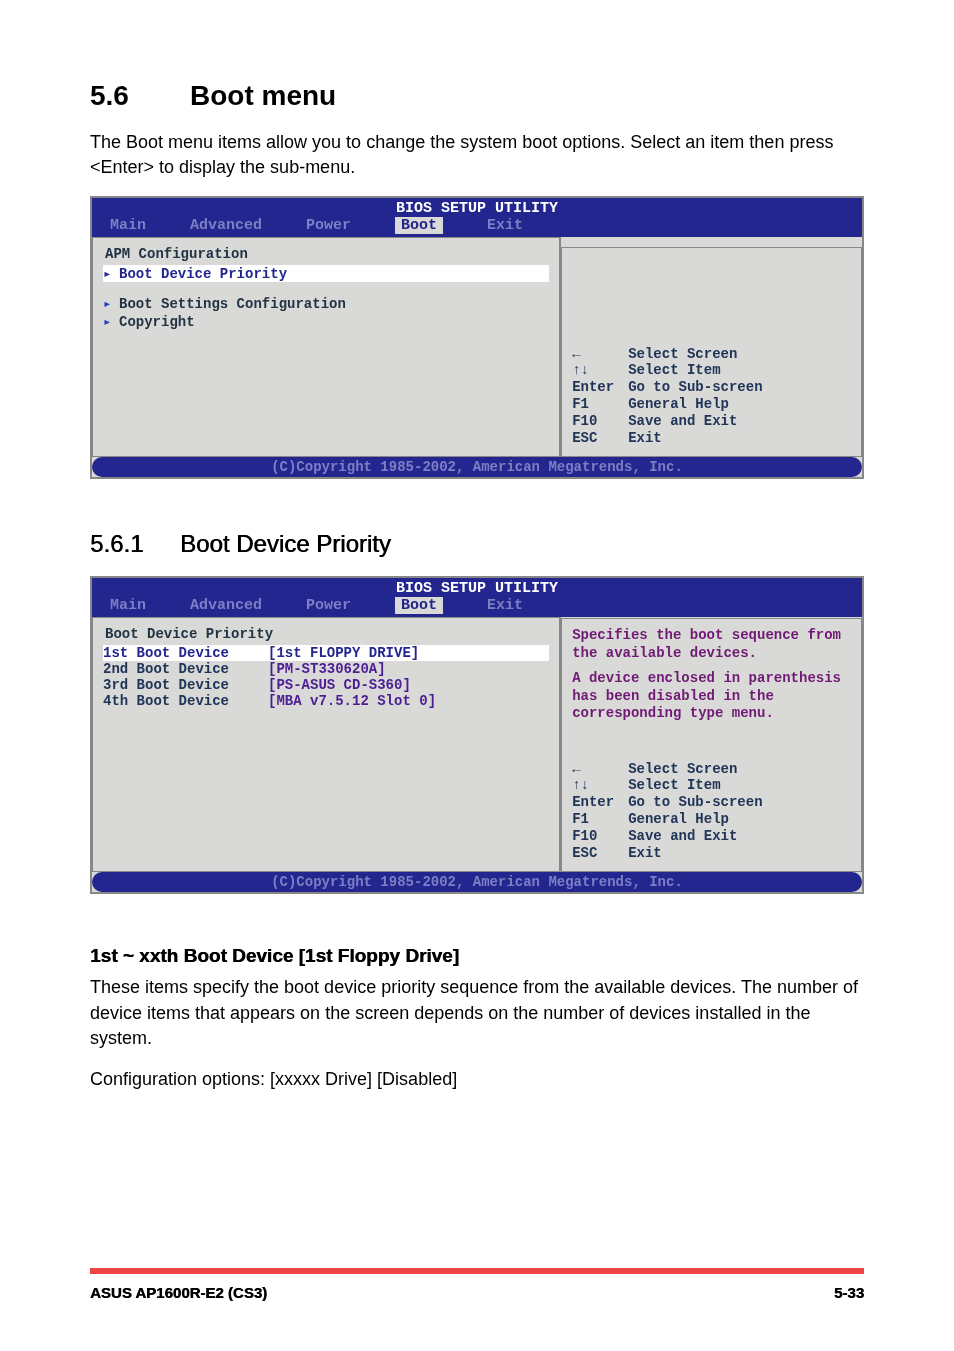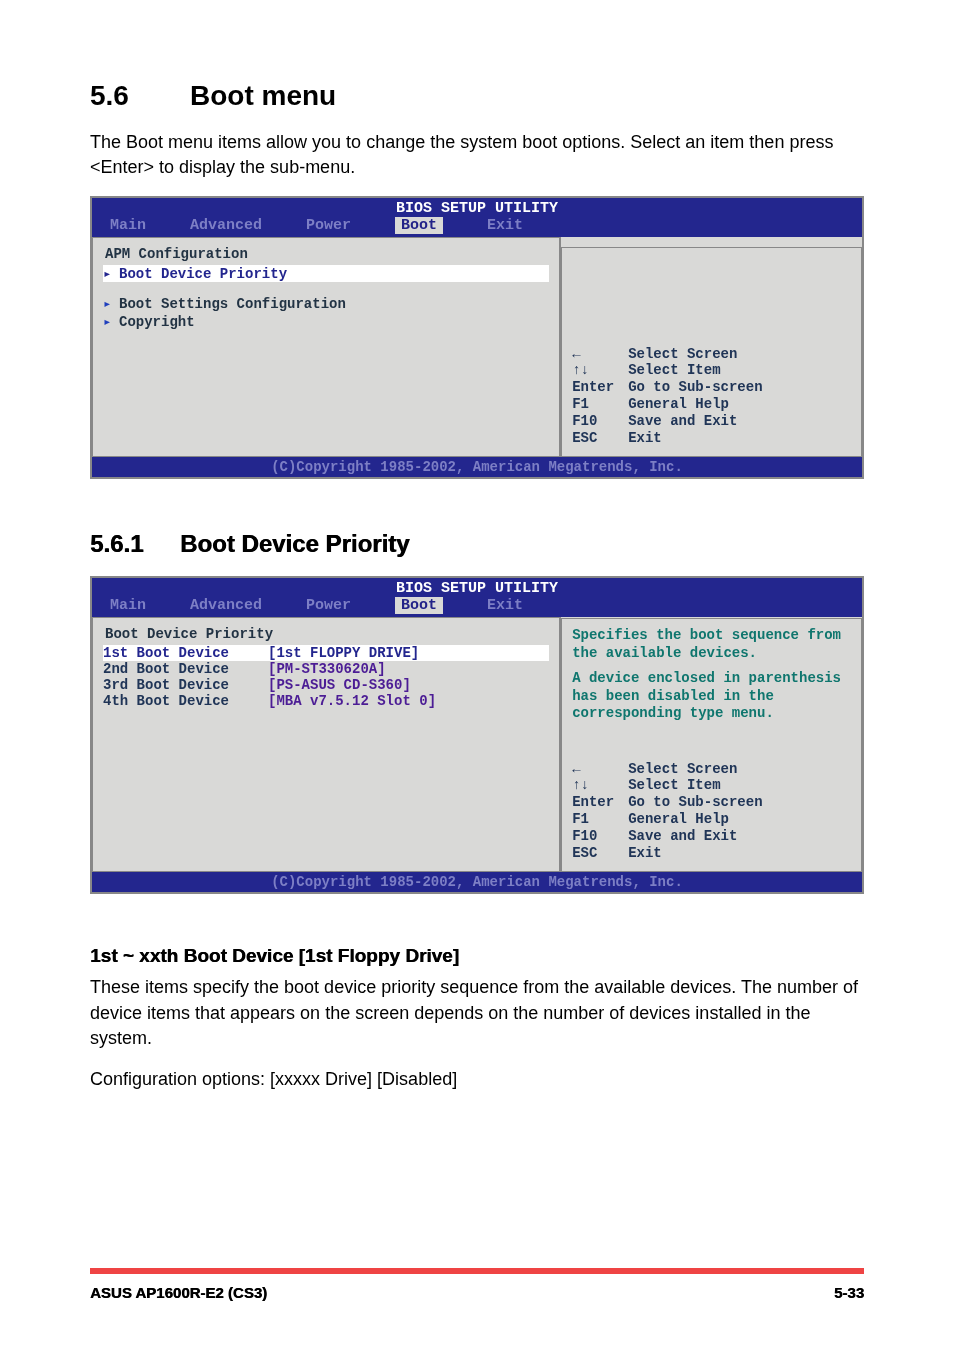--- a/index.html
+++ b/index.html
@@ -78,38 +78,39 @@
     .menu-label { color: #234; }
     .menu-row.sel .menu-label { color: #23268e; }
     .menu-plain { color: #234; padding-left: 2px; margin-bottom: 3px; }
     .menu-spacer { height: 12px; }
     .kv-row { display: flex; }
     .kv-label { color: #203557; width: 165px; }
     .kv-row.sel { background: #fff; }
     .kv-row.sel .kv-label { color: #23268e; }
     .kv-value { color: #4c1d95; }
     .kv-row.sel .kv-value { color: #23268e; }
-    .help-text { color: #0f766e; line-height: 1.25; margin-bottom: 8px; }
+    .help-text { color: #701a75; line-height: 1.25; margin-bottom: 8px; }
     .help-spacer { height: 90px; }
     .help-spacer.sm { height: 30px; }
     .legend-row { display: flex; color: #203557; line-height: 1.2; }
     .legend-key { width: 56px; }
     .legend-icon { width: 56px; font-size: 14px; }
     .bios-footer {
       background: #23268e;
       color: #7d7fc5;
       font-family: "Courier New", monospace;
       font-weight: bold;
       text-align: center;
       padding: 2px 0;
       font-size: 14px;
+      border-radius: 10px;
     }
     .subsection-heading {
       font-size: 24px;
-      font-weight: 700;
+      font-weight: 400;
       margin-bottom: 18px;
       text-shadow: 0.6px 0 0 currentColor;
     }
     .subsection-heading .num { display: inline-block; width: 90px; }
     .item-heading {
       font-size: 19px;
       font-weight: 900;
       margin-bottom: 8px;
       text-shadow: 0.5px 0 0 currentColor;
     }

